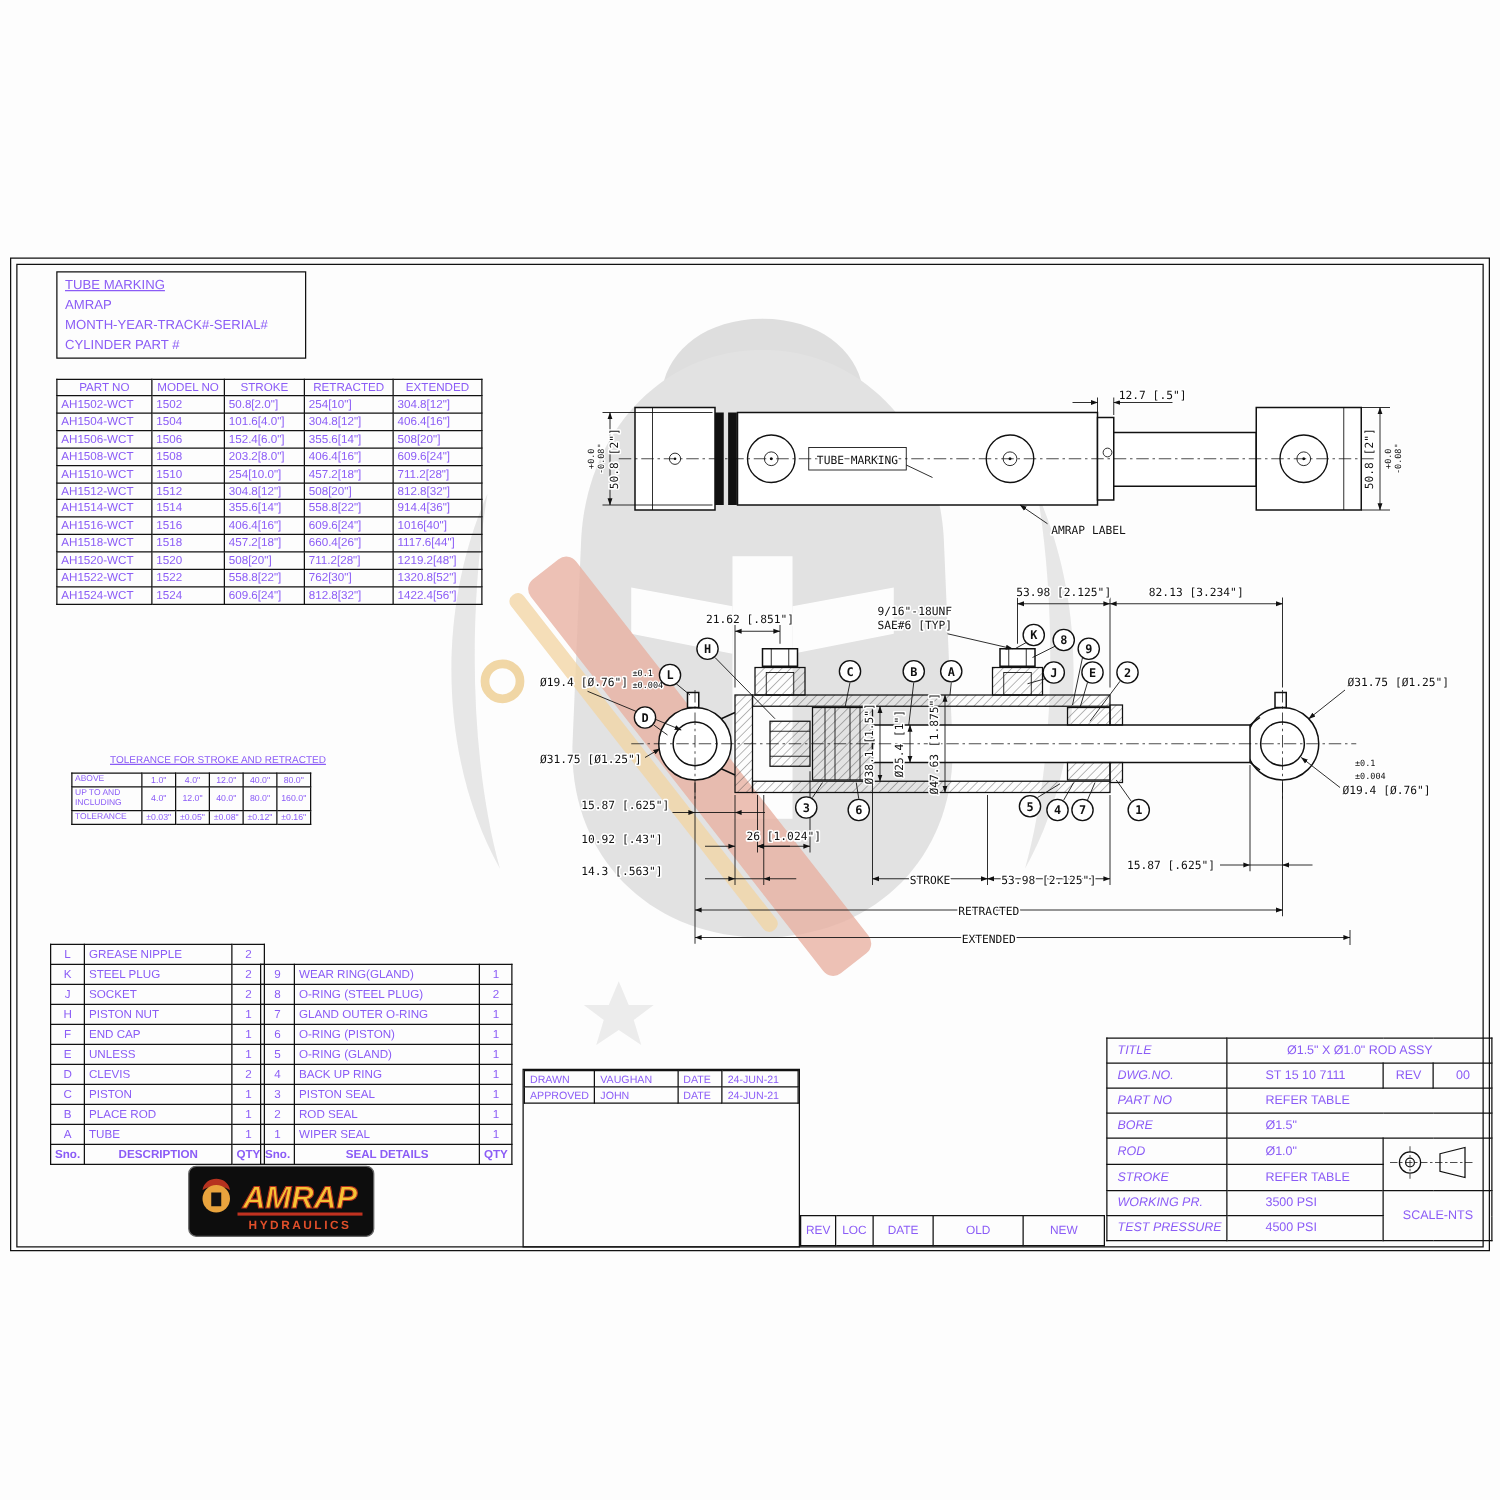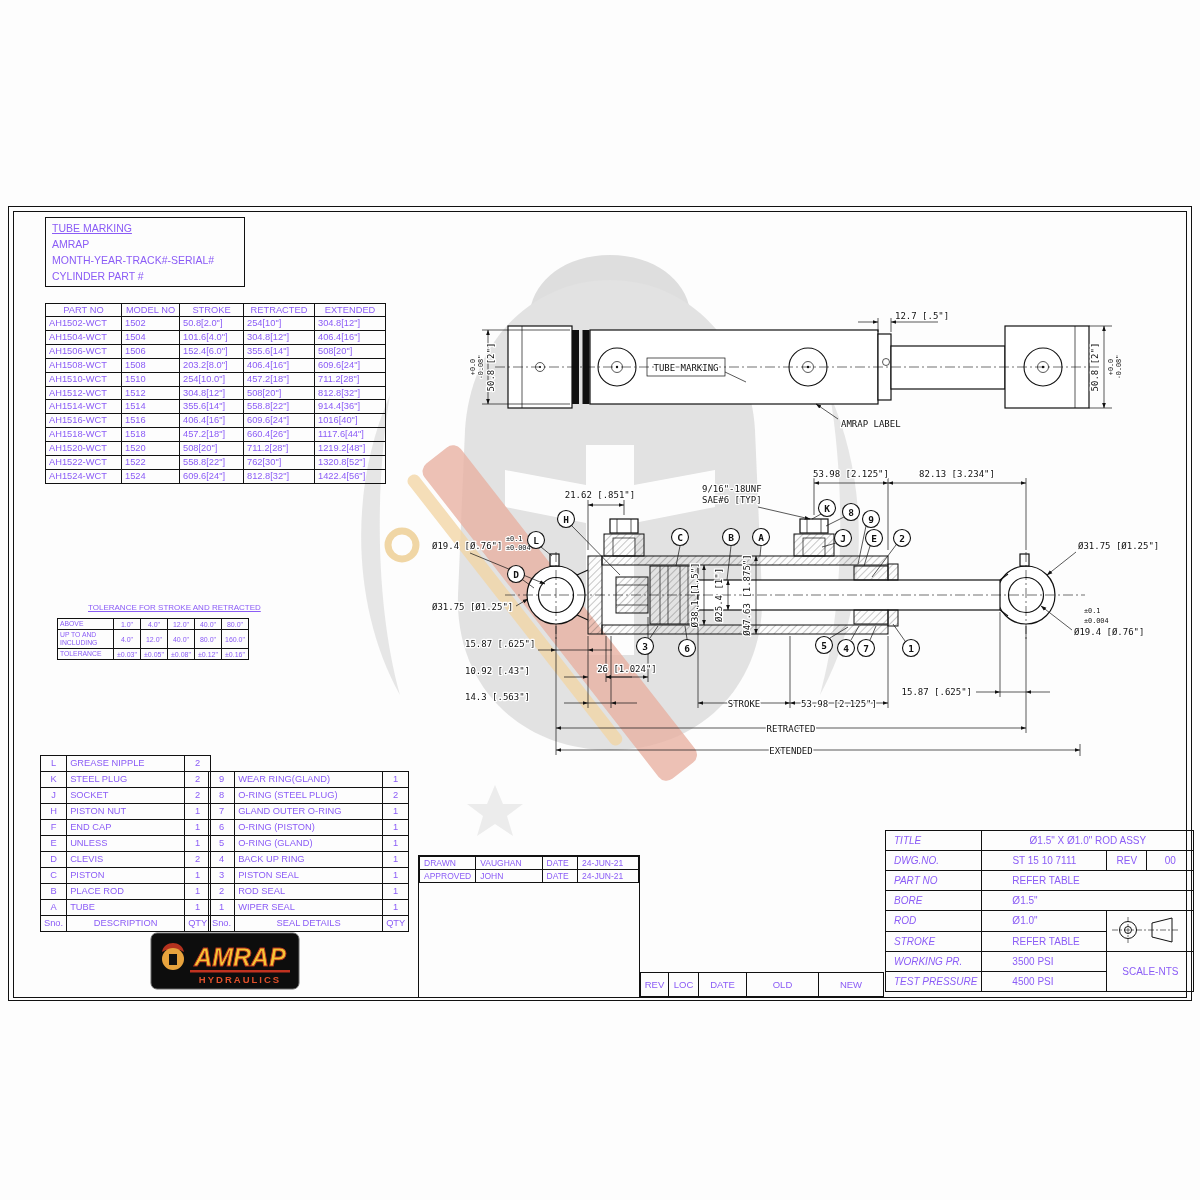--- a/index.html
+++ b/index.html
@@ -30,21 +30,21 @@
   .tol-table td.v { width:27px; }
 
   .bom { font-size:9.3px; }
   .bom-left { left:40px; top:755px; }
   .bom-right { left:208px; top:771px; }
   .bom td { height:15px; line-height:15px; padding:0 3px; }
   .bom td.s { width:24px; text-align:center; }
   .bom td.q { width:26px; text-align:center; }
   .bom td.d { width:118px;margin-top:28px; }
   .bom-right td.d { width:148px; }
-  .bom tr.ft td { font-weight:normal; text-align:center; }
+  .bom tr.ft td { font-weight:bold; text-align:center; }
 
   .logo-wrap { position:absolute; left:150px; top:932px; width:150px; height:58px; }
 
   .notes-box { left:418px; top:855px; width:222px; height:143px; }
   .approval { position:relative; font-size:8.5px; width:100%; }
   .approval td { height:13px; padding:0 4px; }
   .notes-lines { text-align:center; font-size:9.5px; line-height:13px; margin-top:5px; }
 
   .rev-strip { left:640px; top:972px; font-size:9.5px; }
   .rev-strip td { height:24px; text-align:center; }

